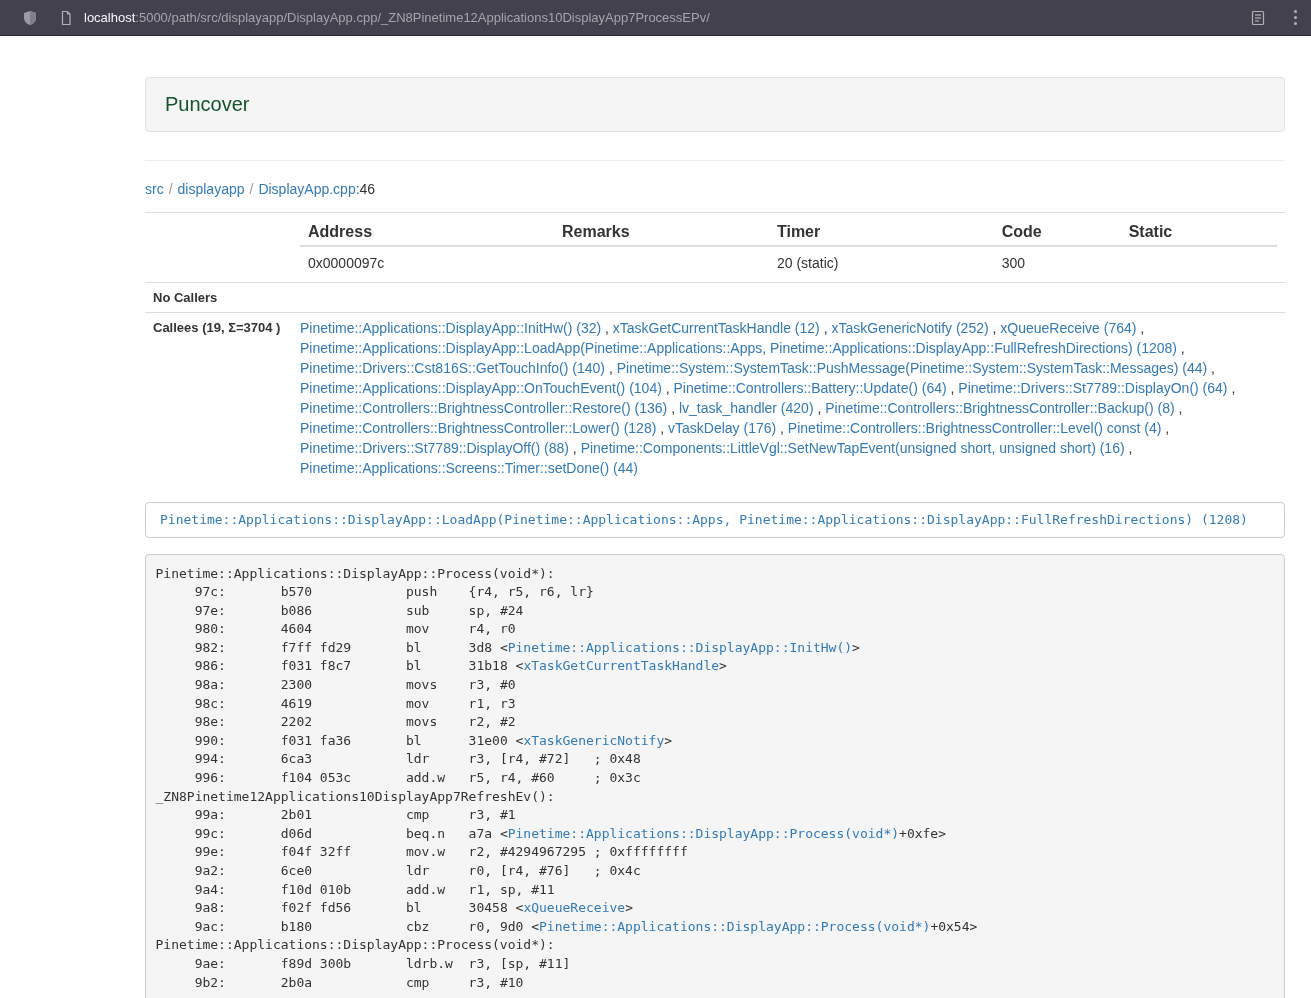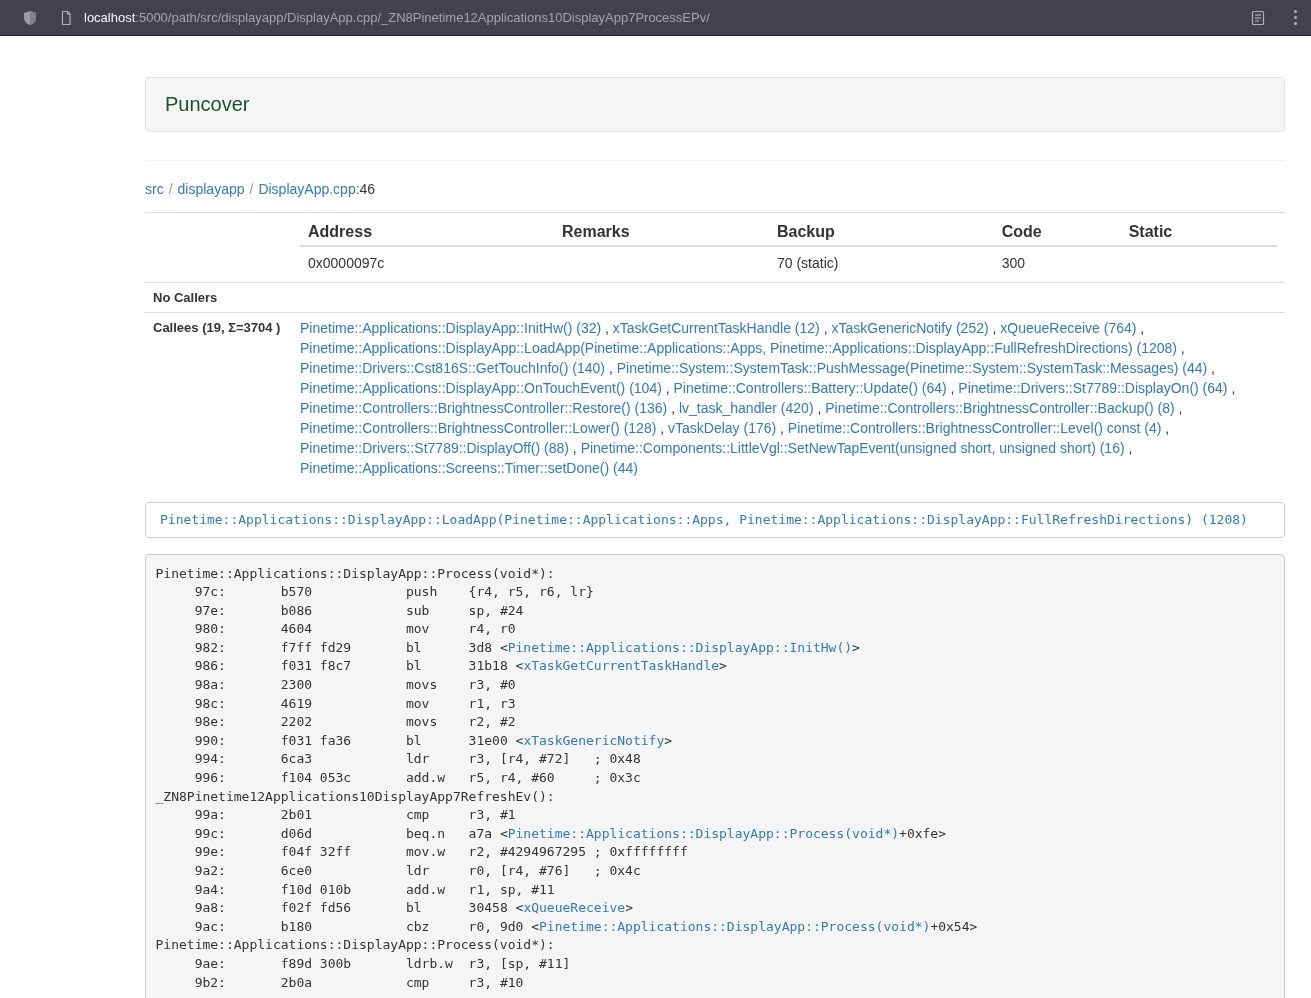--- a/index.html
+++ b/index.html
@@ -137,30 +137,30 @@
   <table class="ftable">
     <tbody>
       <tr>
         <th class="rlabel"></th>
         <td>
           <table class="stats">
             <thead>
               <tr>
                 <th>Address</th>
                 <th>Remarks</th>
-                <th>Backup</th>
+                <th>Timer</th>
                 <th>Code</th>
                 <th>Static</th>
               </tr>
             </thead>
             <tbody>
               <tr>
                 <td>0x0000097c</td>
                 <td></td>
-                <td>70 (static)</td>
+                <td>20 (static)</td>
                 <td>300</td>
                 <td></td>
               </tr>
             </tbody>
           </table>
         </td>
       </tr>
       <tr>
         <th class="rlabel">No Callers</th>
         <td></td>

